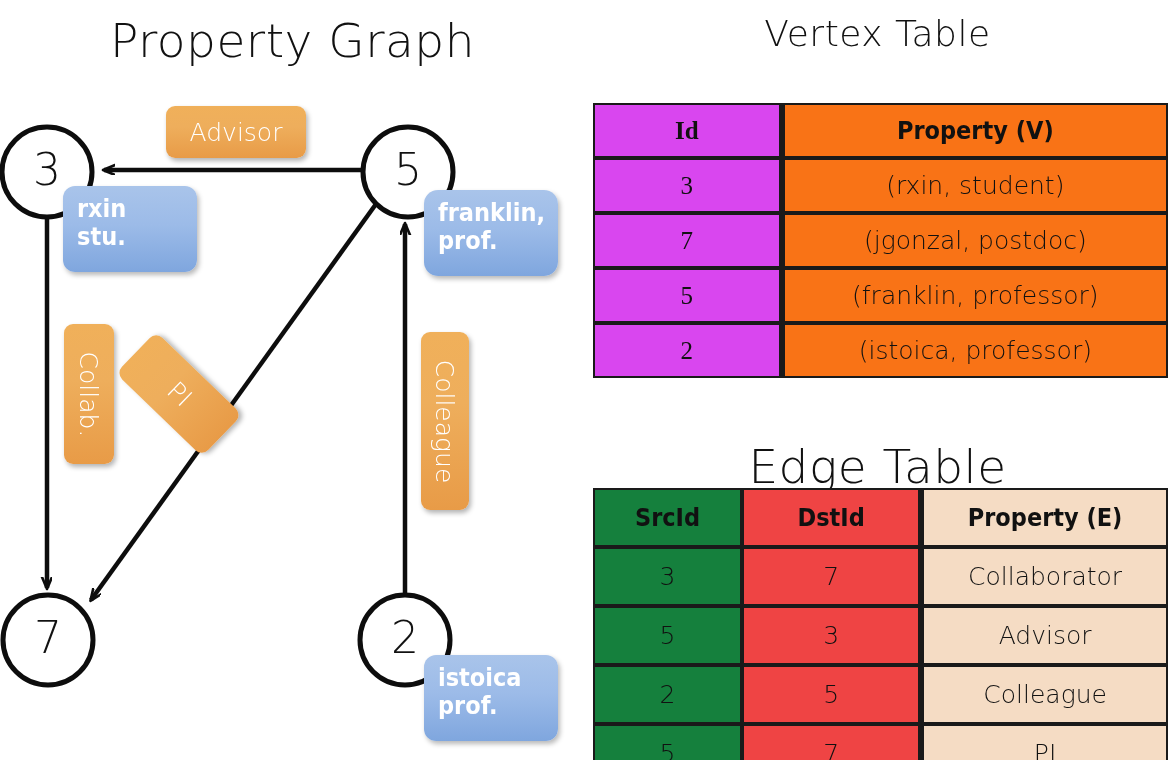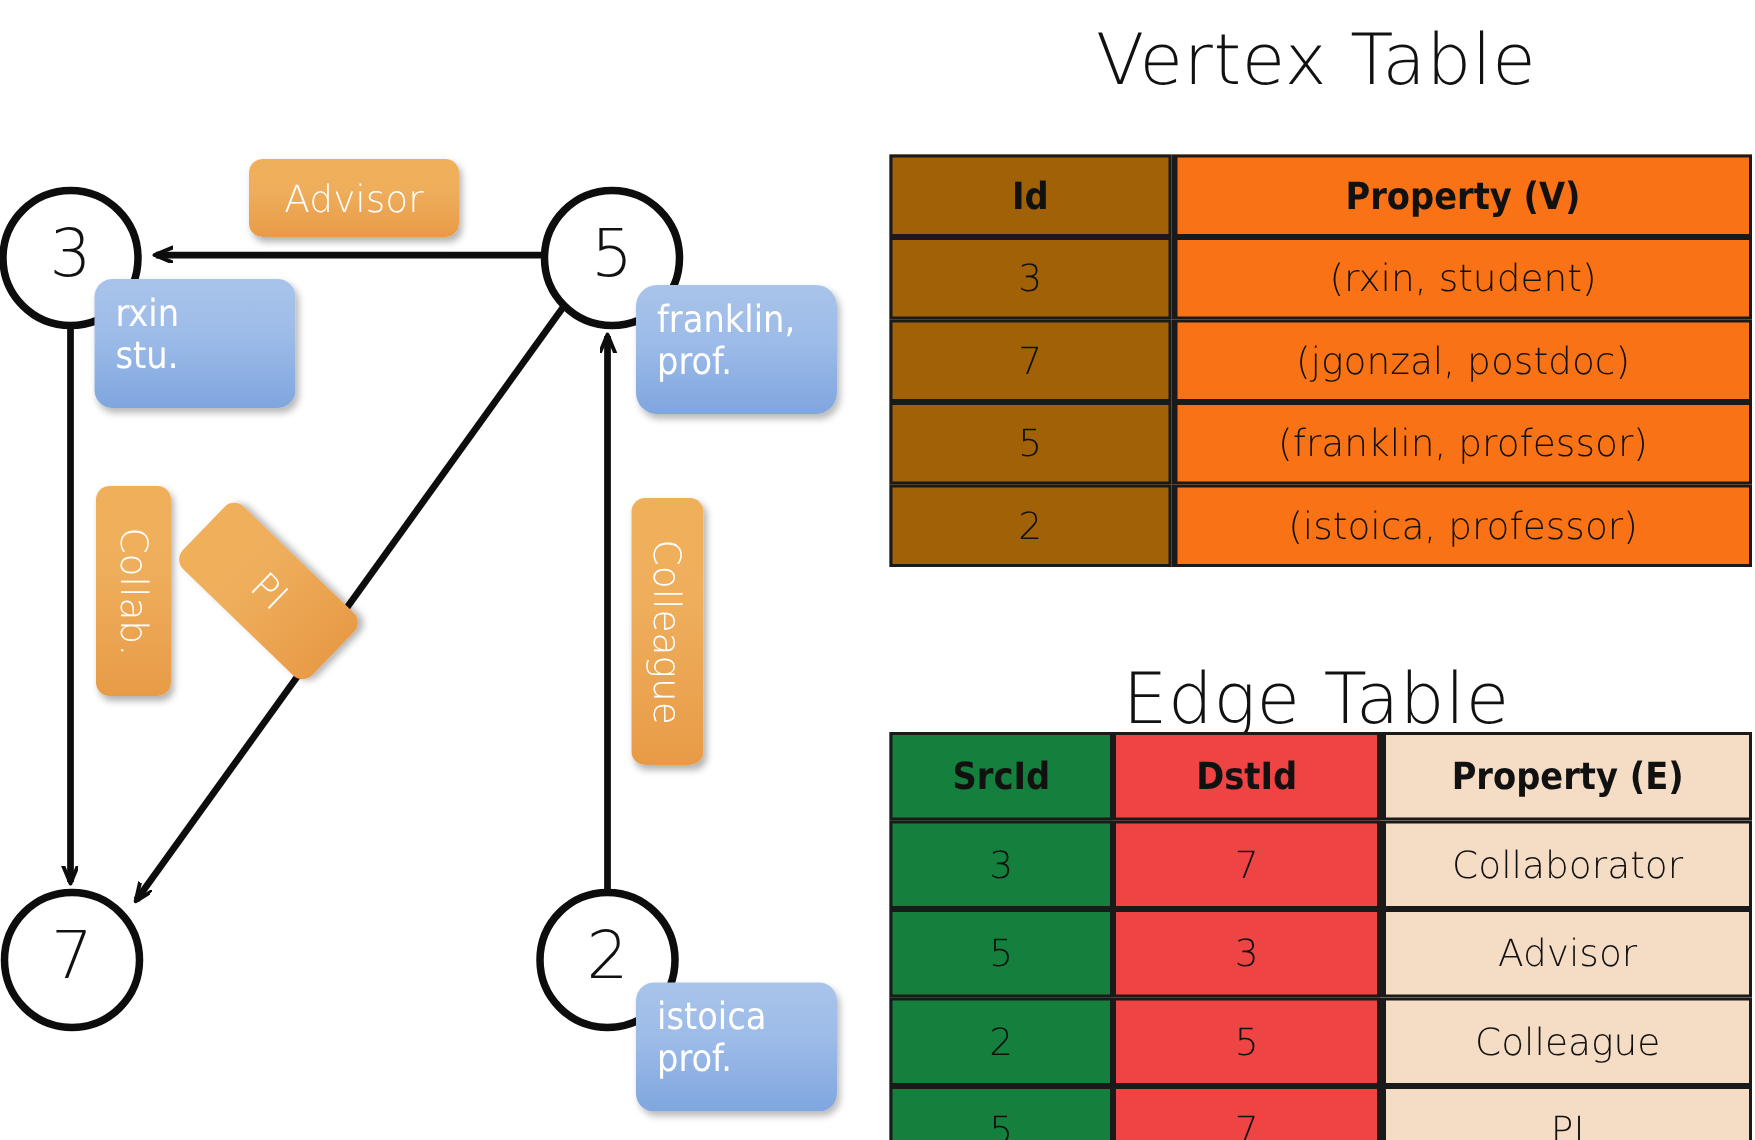--- a/index.html
+++ b/index.html
@@ -20,21 +20,21 @@
   .title {
     position: absolute;
     font-weight: 300;
     color: #111111;
     letter-spacing: 0.5px;
     white-space: nowrap;
     font-family: "DejaVu Sans", sans-serif;
     font-stretch: condensed;
   }
   #title-property-graph { left: 0; top: 13px; width: 585px; text-align: center; font-size: 47px; }
-  #title-vertex-table   { left: 585px; top: 13px; width: 585px; text-align: center; font-size: 47px; }
+  #title-vertex-table   { left: 585px; top: 13px; width: 585px; text-align: center; font-size: 36px; }
   #title-edge-table     { left: 585px; top: 400px; width: 585px; text-align: center; font-size: 47px; margin-top: 39px; }
 
   
   #graph-panel {
     position: absolute;
     left: 0; top: 0; width: 585px; height: 760px;
   }
   #graph-svg { position: absolute; left: 0; top: 0; }
 
   .vertex-label {
@@ -50,21 +50,21 @@
 
   
   .prop-box {
     position: absolute;
     border-radius: 12px;
     background: linear-gradient(to bottom, #a9c4ea 0%, #9cbbe8 45%, #7fa6de 100%);
     box-shadow: 2px 3px 5px rgba(0,0,0,0.28);
     color: #ffffff;
     font-family: "DejaVu Sans", sans-serif;
     font-stretch: condensed;
-    font-weight: 400;
+    font-weight: 700;
     font-size: 25px;
     line-height: 1.12;
     padding: 9px 0 0 14px;
     box-sizing: border-box;
     white-space: pre-line;
   }
 
   
   .edge-box {
     position: absolute;
@@ -109,34 +109,35 @@
     border: 2px solid #1a1a1a;
     text-align: center;
     font-weight: 300;
     padding: 0;
     font-size: 25px;
   }
   table.grid th { font-weight: bold; }
 
   #vertex-table { left: 593px; top: 103px; width: 575px; }
   #vertex-table td, #vertex-table th { height: 51px; }
-  #vertex-table .col-id   { width: 186px; background: #a16207; }
+  #vertex-table .col-id   { width: 186px; background: #d946ef; font-family: Liberation Serif, serif; }
   #vertex-table .col-prop { width: 385px; background: #f97316; border-left-width: 4px; }
 
   #edge-table { left: 593px; top: 488px; width: 575px; }
   #edge-table td, #edge-table th { height: 55px; }
   #edge-table .col-src  { width: 148px; background: #15803d; }
   #edge-table .col-dst  { width: 178px; background: #ef4444; }
   #edge-table .col-prop { width: 245px; background: #f5dcc4; border-left-width: 4px; }
 </style>
 </head>
 <body>
 
 <div id="graph-panel">
 
+  <div class="title" id="title-property-graph">Property Graph</div>
 
   <svg id="graph-svg" width="585" height="760" viewBox="0 0 585 760">
     <defs>
       <marker id="arrowhead" markerWidth="14" markerHeight="14" refX="11" refY="5" orient="auto" markerUnits="userSpaceOnUse">
         <path d="M0,0 L12,5 L0,10" fill="none" stroke="#0d0d0d" stroke-width="2.6" stroke-linecap="round" stroke-linejoin="round"></path>
       </marker>
     </defs>
 
     <circle cx="47" cy="172" r="45" fill="#ffffff" stroke="#0d0d0d" stroke-width="5"></circle>
     <circle cx="408" cy="172" r="45" fill="#ffffff" stroke="#0d0d0d" stroke-width="5"></circle>

